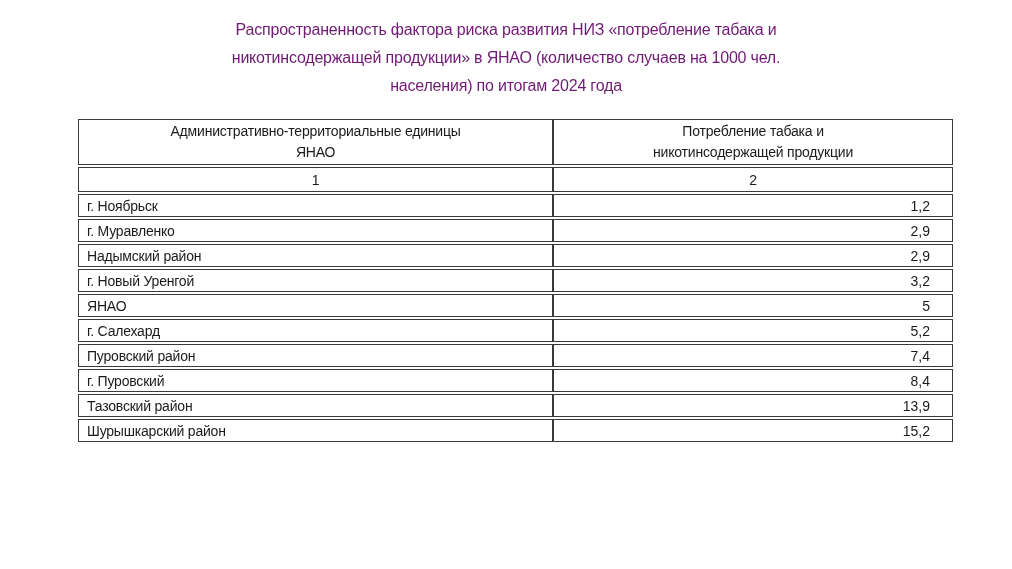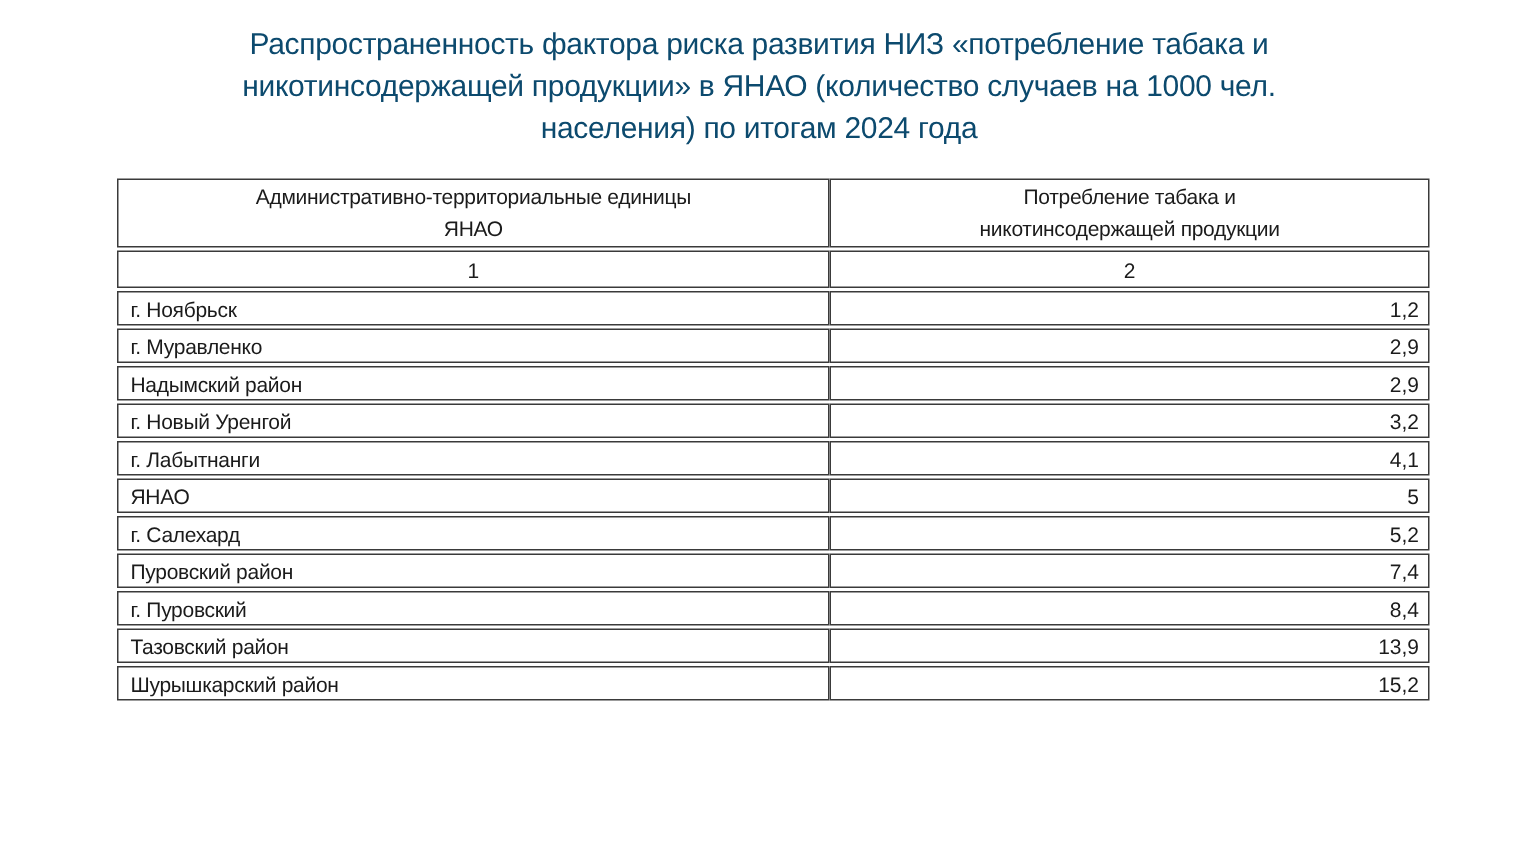--- a/index.html
+++ b/index.html
@@ -14,24 +14,24 @@
     color: #1b1b1b;
     position: relative;
     overflow: hidden;
   }
   .doc-title {
     position: absolute;
     top: 16px;
     left: 0;
     width: 1012px;
     text-align: center;
-    font-size: 20px;
+    font-size: 16px;
     line-height: 28px;
     font-weight: 400;
-    color: #0c4a6e;
+    color: #701a75;
     white-space: pre-line;
     letter-spacing: -0.2px;
   }
   table.data-table {
     position: absolute;
     left: 78px;
     top: 117px;
     width: 875px;
     border-collapse: separate;
     border-spacing: 0 2px;
@@ -59,21 +59,21 @@
   }
   
   tr.colnum-row td {
     height: 23px;
     text-align: center;
     padding: 0 4px;
   }
   
   tr.data-row td {
     height: 21px;
-    padding: 0 6px;
+    padding: 0 22px;
   }
   tr.data-row td.name-cell {
     text-align: left;
     padding-left: 8px;
     letter-spacing: -0.2px;
   }
   tr.data-row td.value-cell {
     text-align: right;
   }
 </style>
@@ -110,24 +110,20 @@
     </tr>
     <tr class="data-row">
       <td class="name-cell">Надымский район</td>
       <td class="value-cell">2,9</td>
     </tr>
     <tr class="data-row">
       <td class="name-cell">г. Новый Уренгой</td>
       <td class="value-cell">3,2</td>
     </tr>
     <tr class="data-row">
-      <td class="name-cell">г. Лабытнанги</td>
-      <td class="value-cell">4,1</td>
-    </tr>
-    <tr class="data-row">
       <td class="name-cell">ЯНАО</td>
       <td class="value-cell">5</td>
     </tr>
     <tr class="data-row">
       <td class="name-cell">г. Салехард</td>
       <td class="value-cell">5,2</td>
     </tr>
     <tr class="data-row">
       <td class="name-cell">Пуровский район</td>
       <td class="value-cell">7,4</td>

